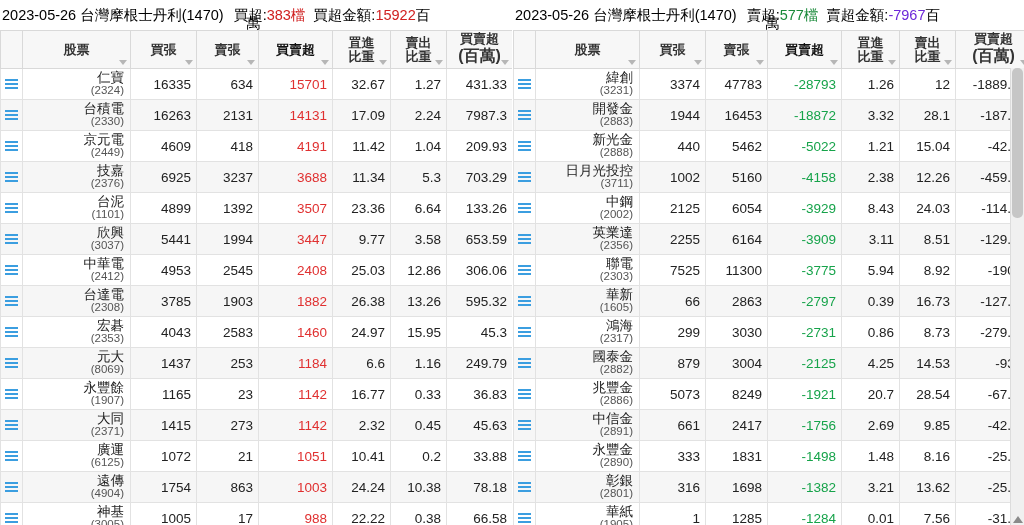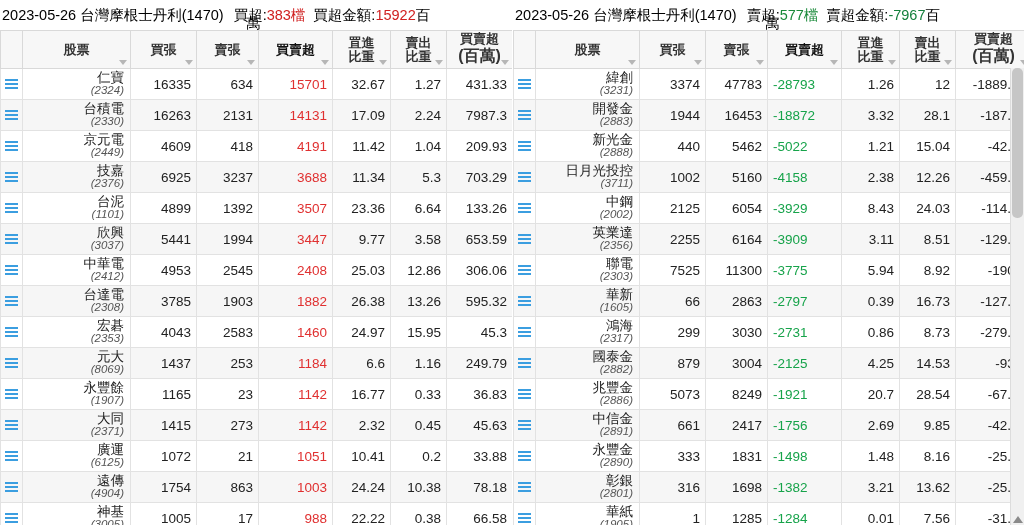--- a/index.html
+++ b/index.html
@@ -34,21 +34,21 @@
     font-size: 14.5px;
     color: #000;
     white-space: nowrap;
   }
   .hdr .date-title { margin-right: 10px; }
   .hdr .seg { margin-right: 8px; }
   .hdr .lbl { color: #000; }
   .hdr .val-buy { color: #d02020; }
   .hdr .val-amt-buy { color: #d02020; }
   .hdr .val-sell { color: #1a8a3a; }
-  .hdr .val-amt-sell { color: #15803d; margin-top: 12px; }
+  .hdr .val-amt-sell { color: #6d28d9; margin-top: 12px; }
   .hdr .unit { color: #000; }
   .hdr-wrap {
     position: relative;
     height: 30px;
   }
   .unit-second {
     position: absolute;
     top: 14px;
     left: 246px;
     font-size: 14.5px;
@@ -108,24 +108,24 @@
       linear-gradient(#3b9ee0 0 0) 0 4px/13px 2px no-repeat,
       linear-gradient(#3b9ee0 0 0) 0 8px/13px 2px no-repeat;
     vertical-align: middle;
   }
   td.c-stock {
     text-align: right;
     line-height: 1.02;
     padding-right: 6px;
   }
   td.c-stock .nm { display:block; font-size: 13.5px; color:#222; }
-  td.c-stock .cd { display:block; font-size: 11.5px; color:#555;font-style:italic; }
+  td.c-stock .cd { display:block; font-size: 11.5px; color:#555; }
   td.num { text-align: right; font-size: 13.5px; }
   td.red { color: #e03030; text-align: right; }
-  td.green { color: #16a34a; text-align: left; }
+  td.green { color: #16a34a; text-align: right; }
 
   
   .tbl col.w-icon { width: 22px; }
   .tbl col.w-stock { width: 108px; }
   .tbl col.w-a { width: 66px; }
   .tbl col.w-b { width: 62px; }
   .tbl col.w-c { width: 74px; }
   .tbl col.w-d { width: 58px; }
   .tbl col.w-e { width: 56px; }
   .tbl col.w-f { width: 66px; }

